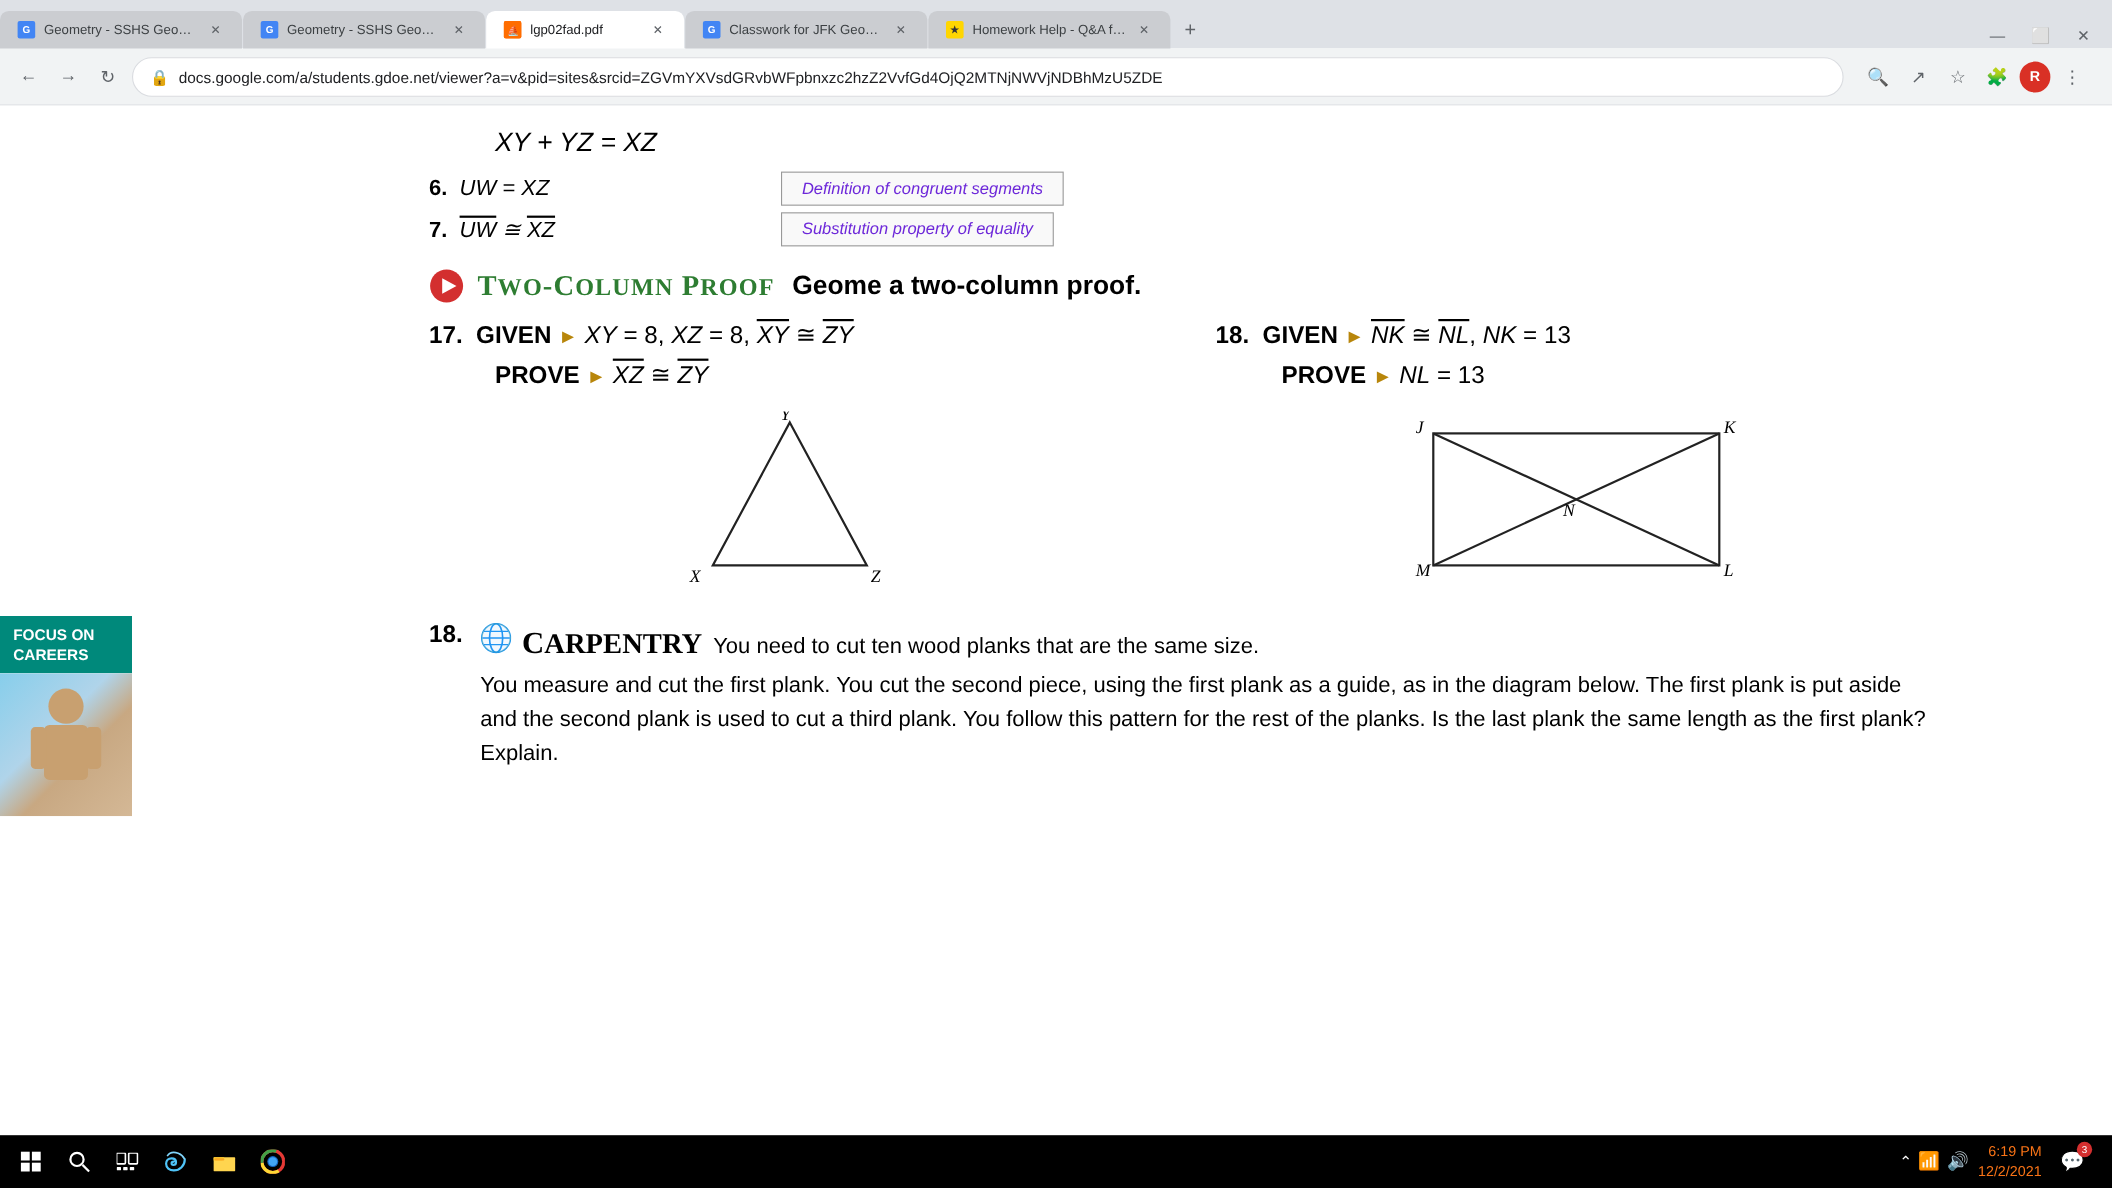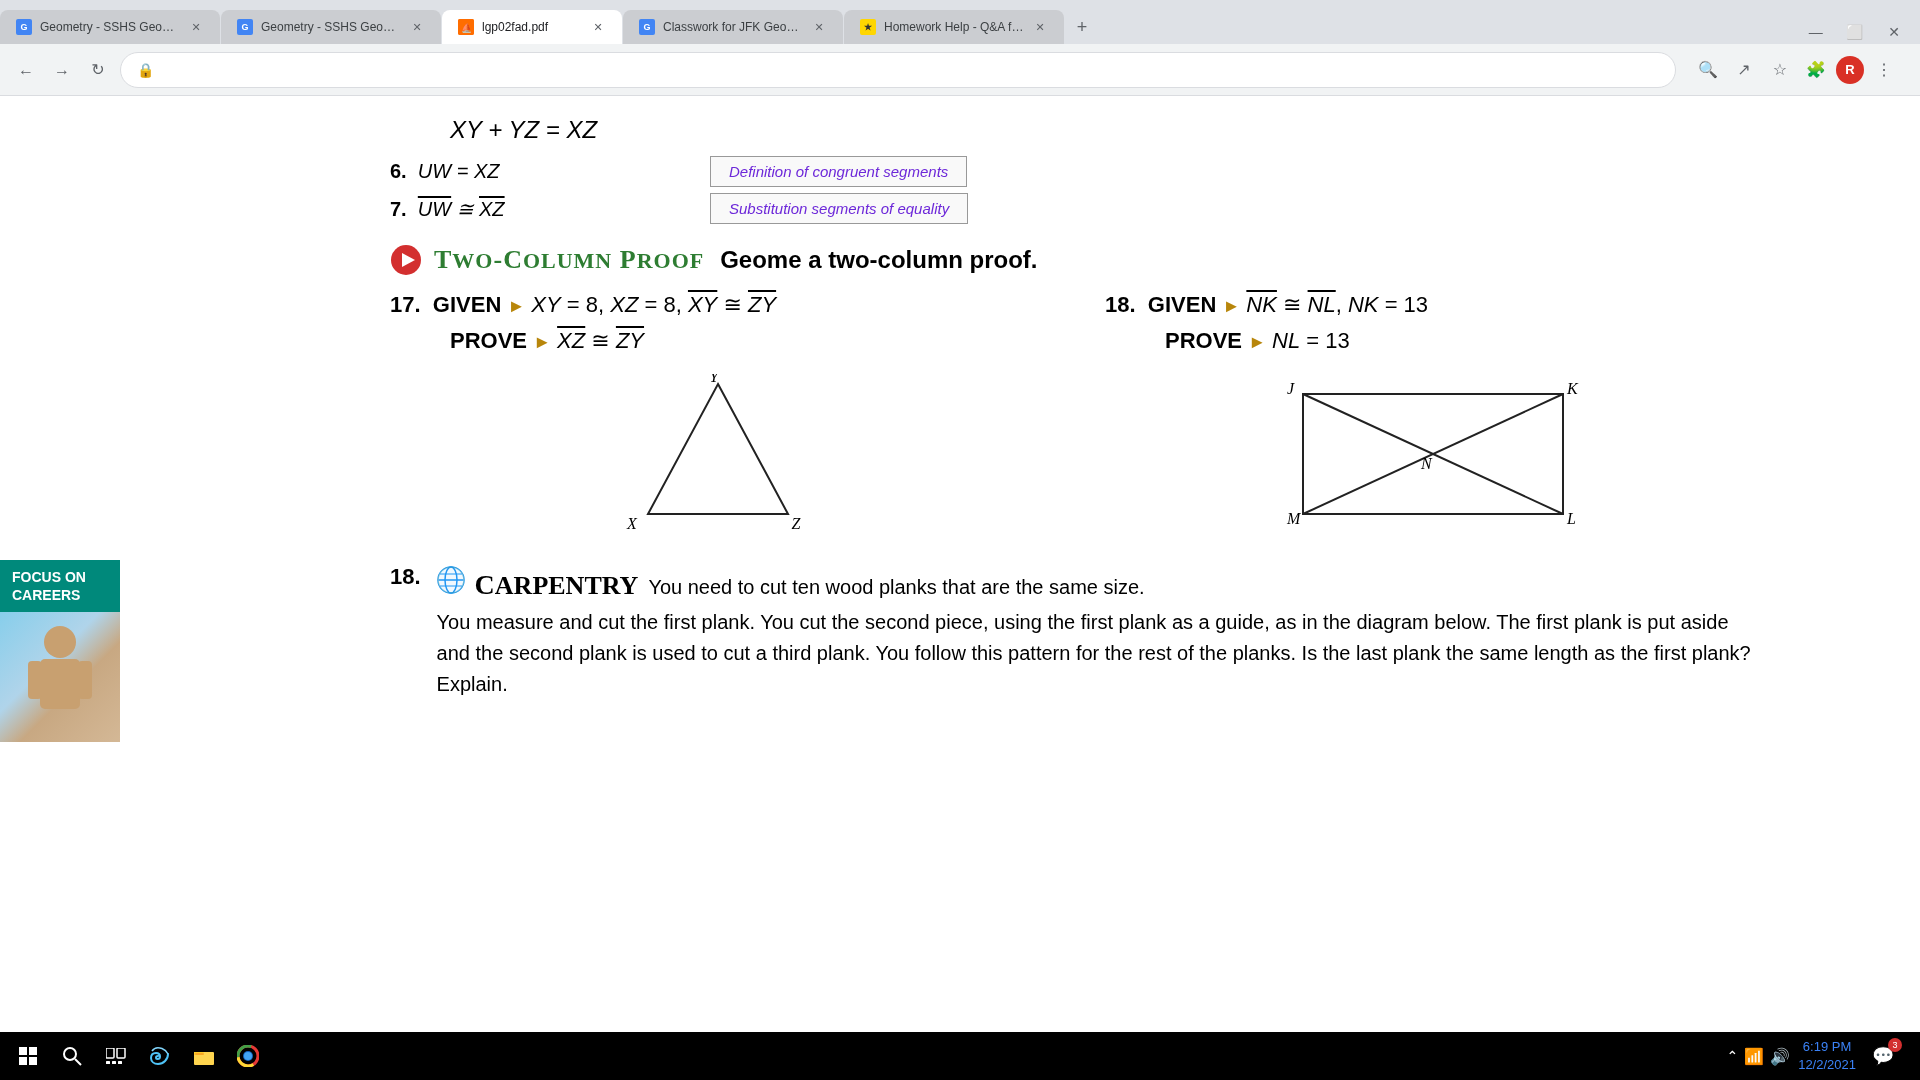--- a/index.html
+++ b/index.html
@@ -358,23 +358,23 @@
 
     .taskbar-right {
       margin-left: auto;
       display: flex;
       align-items: center;
       gap: 8px;
       padding: 0 8px;
     }
 
     .taskbar-time {
-      color: #3b82f6;
+      color: #f97316;
       font-size: 13px;
-      text-align: center;
+      text-align: right;
       line-height: 1.4;
     }
 
     .notification-btn {
       width: 40px;
       height: 40px;
       display: flex;
       align-items: center;
       justify-content: center;
       color: white;
@@ -490,20 +490,21 @@
       <div class="win-btn">✕</div>
     </div>
   </div>
 
   <div class="address-bar">
     <button class="nav-btn">←</button>
     <button class="nav-btn">→</button>
     <button class="nav-btn">↻</button>
     <div class="url-bar">
       <span class="url-bar-icon">🔒</span>
+      <span class="url-text">docs.google.com/a/students.gdoe.net/viewer?a=v&amp;pid=sites&amp;srcid=ZGVmYXVsdGRvbWFpbnxzc2hzZ2VvfGd4OjQ2MTNjNWVjNDBhMzU5ZDE</span>
     </div>
     <div class="toolbar-right">
       <div class="toolbar-btn">🔍</div>
       <div class="toolbar-btn">↗</div>
       <div class="toolbar-btn">☆</div>
       <div class="toolbar-btn">🧩</div>
       <div class="profile-btn">R</div>
       <div class="toolbar-btn">⋮</div>
     </div>
   </div>
@@ -542,21 +543,21 @@
           <div class="proof-statement">
             <span style="font-style:normal; font-weight:bold;">6.</span>&nbsp;&nbsp;<i>UW</i> = <i>XZ</i>
           </div>
           <div class="proof-reason">Definition of congruent segments</div>
         </div>
 
         <div class="proof-line">
           <div class="proof-statement">
             <span style="font-style:normal; font-weight:bold;">7.</span>&nbsp;&nbsp;<span class="overbar">UW</span> ≅ <span class="overbar">XZ</span>
           </div>
-          <div class="proof-reason">Substitution segments of equality</div>
+          <div class="proof-reason">Substitution property of equality</div>
         </div>
       </div>
 
       <div class="two-column-header">
 
         <svg class="play-icon" viewBox="0 0 32 32">
           <circle cx="16" cy="16" r="15" fill="#d32f2f"></circle>
           <polygon points="12,9 25,16 12,23" fill="white"></polygon>
         </svg>
         <span class="two-col-label">

